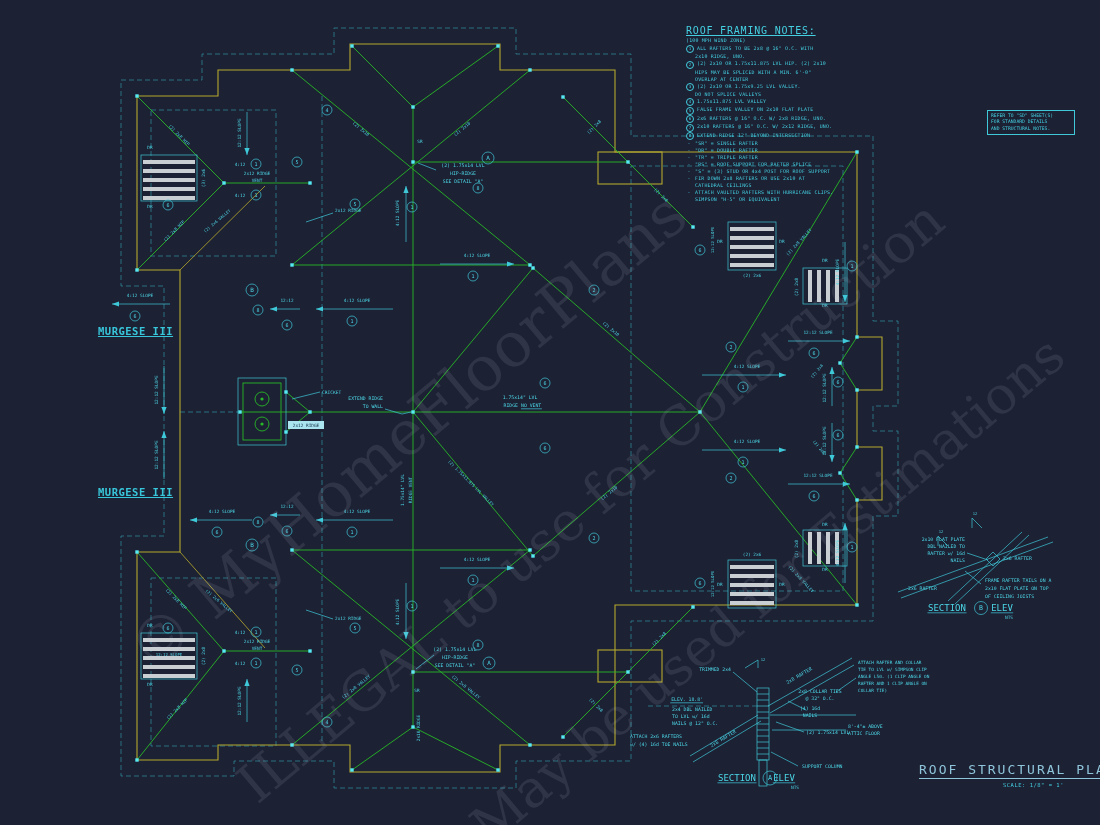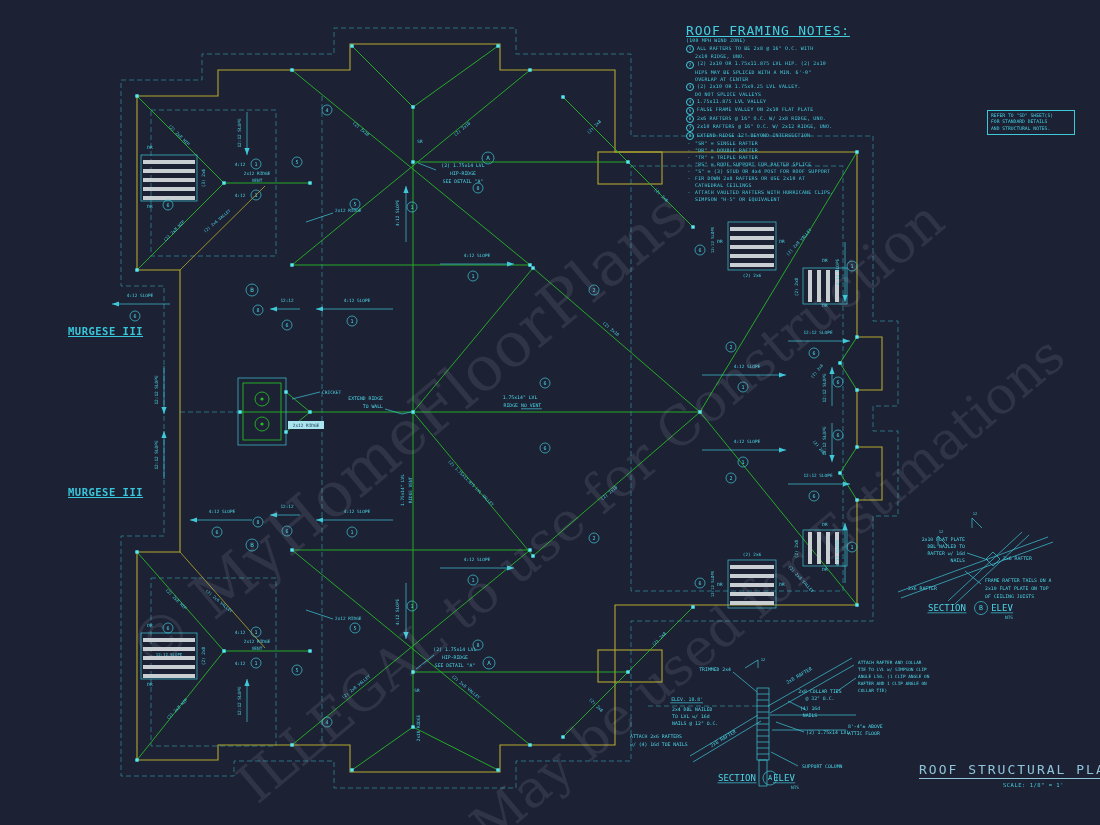--- a/index.html
+++ b/index.html
@@ -9,29 +9,29 @@
   .gline{stroke:#27b927;stroke-width:.9;fill:none}
   .yline{stroke:#b3a92f;stroke-width:1.1;fill:none}
   .oline{stroke:#a89d2e;stroke-width:.9;fill:none}
   .cline{stroke:#3ec8d8;stroke-width:.7;fill:none}
   .cdash{stroke:#2e94a4;stroke-width:.7;fill:none;stroke-dasharray:5 3}
   .ctext{fill:#4bd7e6;font-family:"DejaVu Sans Mono",monospace}
   .node{fill:#56eaf3}
   .hatch{stroke:#c9ced2;stroke-width:4}
   #notes{position:absolute;left:686px;top:28px;width:196px;color:#43cfe0;
          font-size:4.9px;line-height:6.9px;letter-spacing:.2px}
-  #notes .nt{font-size:13px;letter-spacing:.8px;text-decoration:underline;margin-bottom:2px}
+  #notes .nt{font-size:10px;letter-spacing:.8px;text-decoration:underline;margin-bottom:2px}
   #notes .sub{font-size:4.9px;margin-bottom:1px}
   .nrow{display:flex;gap:3px}
   .ncirc{flex:0 0 auto;width:6px;height:6px;border:.7px solid #43cfe0;border-radius:50%;
          font-size:4.2px;line-height:6px;text-align:center;margin-top:.5px}
   .nbull{flex:0 0 auto;width:6px;text-align:center}
   #referbox{position:absolute;left:987px;top:110px;width:80px;border:1px solid #3ec8d8;
             color:#43cfe0;font-size:4.7px;line-height:6.4px;padding:2px 3px;text-align:left}
-  .murgese{position:absolute;left:68px;color:#38c6da;font-weight:bold;font-size:10.5px;
+  .murgese{position:absolute;left:98px;color:#38c6da;font-weight:bold;font-size:10.5px;
            letter-spacing:.5px;text-decoration:underline}
   #titleblock{position:absolute;left:919px;top:762px;color:#8fc5da;font-size:13px;
               letter-spacing:2px;border-bottom:1px solid #8fc5da;padding-bottom:1px;white-space:nowrap}
   #titlescale{position:absolute;left:1003px;top:782px;color:#43cfe0;font-size:5.5px;letter-spacing:.5px}
   .wm{position:absolute;transform:rotate(-40deg);font-family:"DejaVu Serif",serif;
       color:rgba(196,206,226,0.11);white-space:nowrap;pointer-events:none}
   #wm1{left:55px;top:395px;font-size:62px}
   #wm2{left:140px;top:470px;font-size:54px}
   #wm3{left:390px;top:560px;font-size:52px}
 </style>

